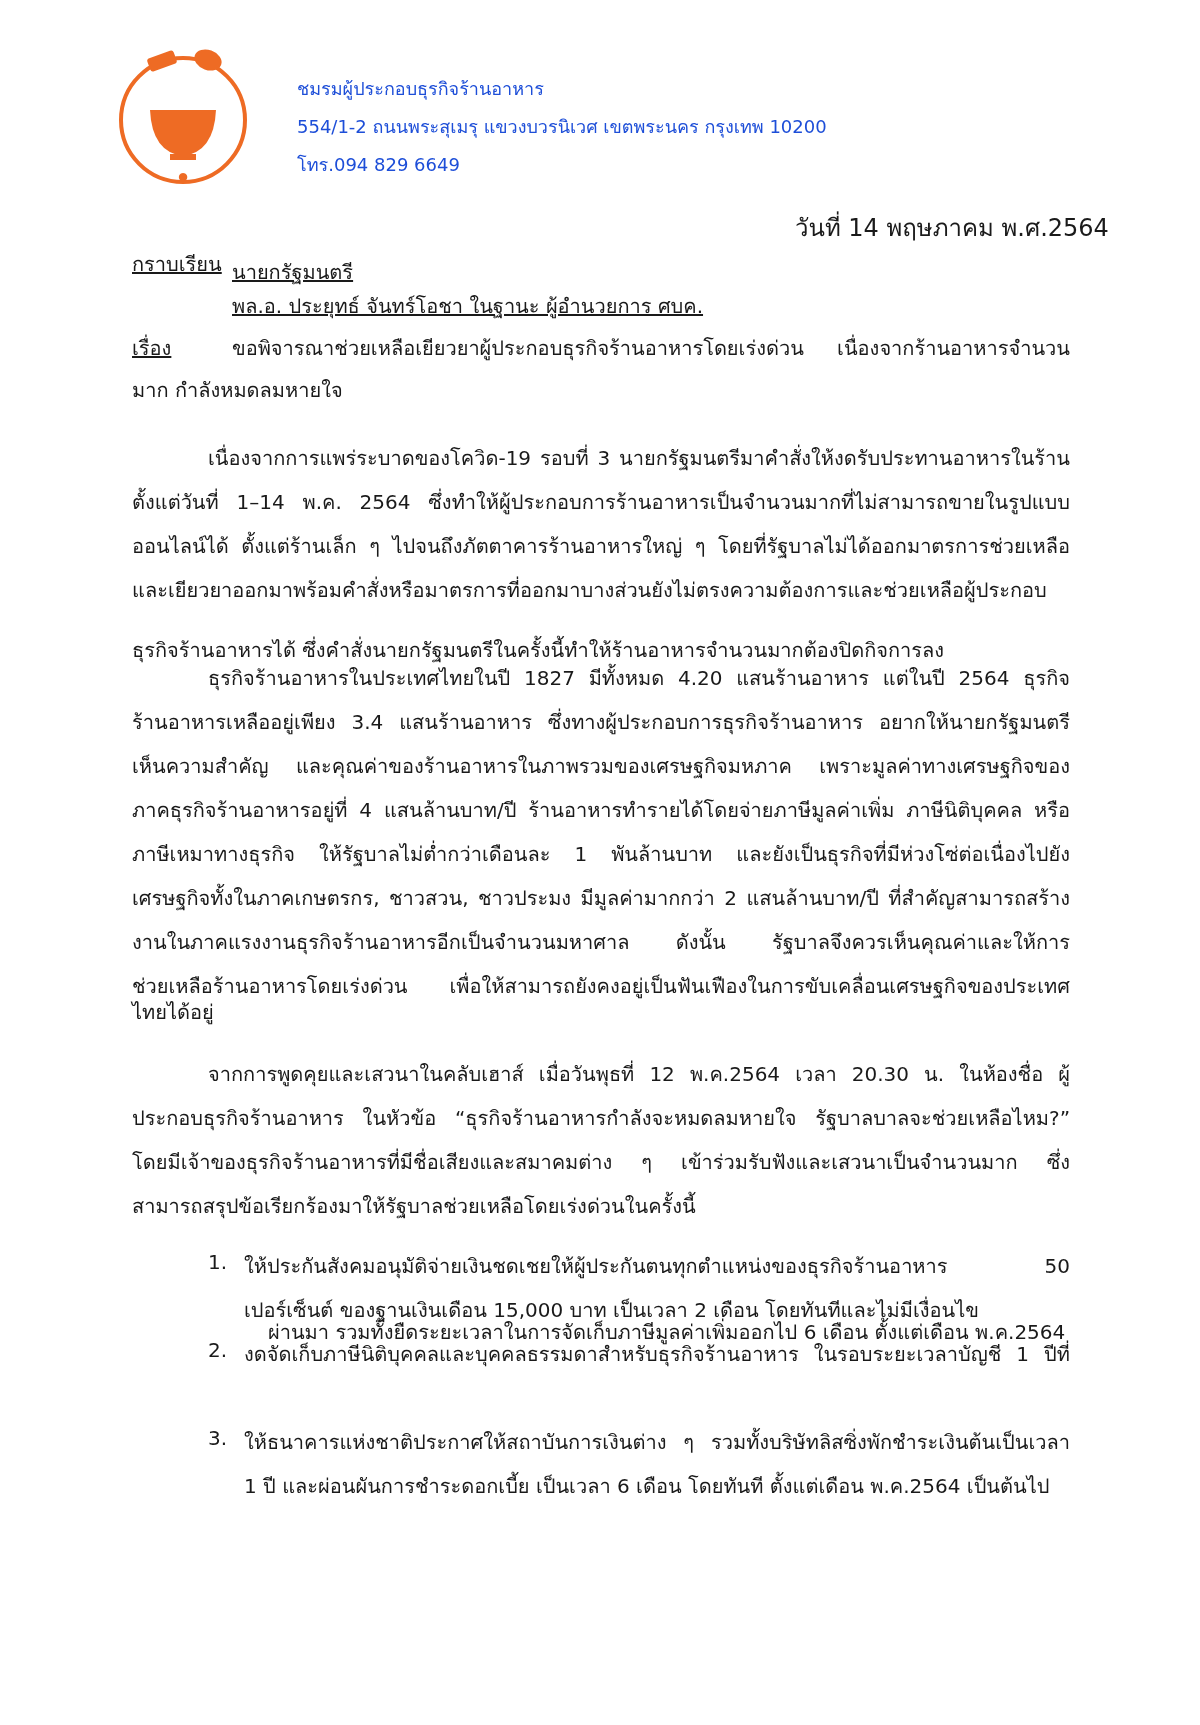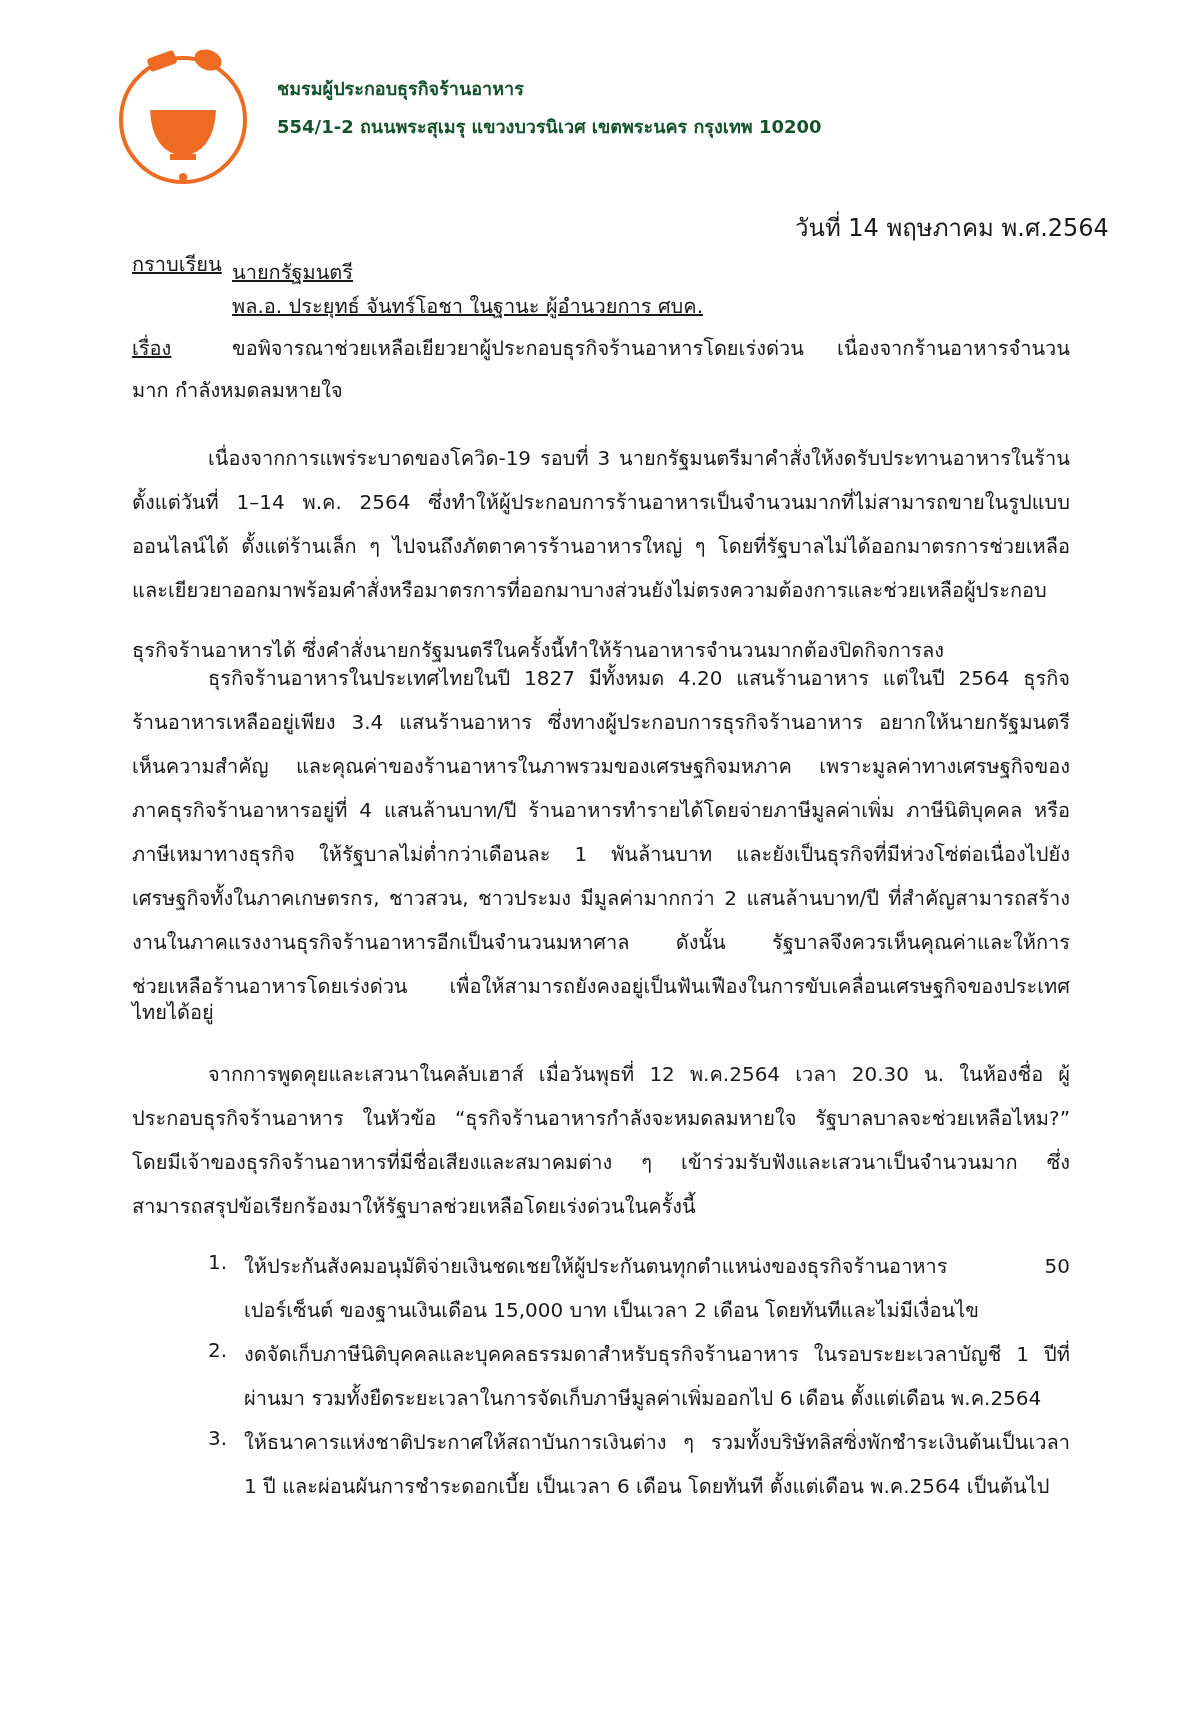--- a/index.html
+++ b/index.html
@@ -3,21 +3,21 @@
   <meta charset="utf-8">
   <style>
     html, body { margin: 0; padding: 0; background: #ffffff; }
     body {
       width: 1200px; height: 1725px; position: relative; overflow: hidden;
       font-family: "DejaVu Sans", "Liberation Sans", sans-serif;
       color: #1a1a1a;
     }
     .page { position: absolute; left: 0; top: 0; width: 1200px; height: 1725px; }
     .logo { position: absolute; left: 108px; top: 40px; width: 150px; height: 150px; }
-    .org { position: absolute; left: 277px; top: 70px; font-weight: bold; font-size: 18px; line-height: 38px; color: #14532d; }
+    .org { position: absolute; left: 297px; top: 70px; font-weight: normal; font-size: 18px; line-height: 38px; color: #1d4ed8; }
     .org div { white-space: nowrap; }
     .date { position: absolute; left: 795px; top: 208px; font-size: 24px; white-space: nowrap; }
     .abs { position: absolute; font-size: 20px; white-space: nowrap; text-decoration: underline; }
     .line { position: absolute; left: 132px; width: 938px; font-size: 20px; white-space: nowrap; text-align: justify; text-align-last: justify; }
     .line.last { text-align-last: left; }
     .indent { left: 208px; width: 862px; }
     .num { position: absolute; left: 208px; font-size: 20px; }
     .li { position: absolute; left: 244px; width: 826px; font-size: 20px; white-space: nowrap; text-align: justify; text-align-last: justify; }
     .li.last { text-align-last: left; }
   </style>
@@ -33,20 +33,21 @@
       <ellipse cx="100" cy="20" rx="14" ry="10" fill="#ee6b24" transform="rotate(20 100 20)"></ellipse>
       <path d="M42 70 H108 Q106 112 75 116 Q44 112 42 70 Z" fill="#ee6b24"></path>
       <rect x="62" y="114" width="26" height="6" fill="#ee6b24"></rect>
       <text x="75" y="140" font-size="11" fill="#ee6b24" text-anchor="middle" font-family="DejaVu Sans, sans-serif">●</text>
     </svg>
   </div>
 
   <div class="org">
     <div>ชมรมผู้ประกอบธุรกิจร้านอาหาร</div>
     <div>554/1-2 ถนนพระสุเมรุ แขวงบวรนิเวศ เขตพระนคร กรุงเทพ 10200</div>
+    <div>โทร.094 829 6649</div>
   </div>
 
   <div class="date">วันที่ 14 พฤษภาคม พ.ศ.2564</div>
 
   <div class="abs" style="left:132px; top:248px;">กราบเรียน</div>
   <div class="abs" style="left:232px; top:256px;text-align:center;">นายกรัฐมนตรี</div>
   <div class="abs" style="left:232px; top:290px;">พล.อ. ประยุทธ์ จันทร์โอชา ในฐานะ ผู้อำนวยการ ศบค.</div>
 
   <div class="abs" style="left:132px; top:332px;">เรื่อง</div>
   <div class="line" style="left:232px; width:838px; top:332px;">ขอพิจารณาช่วยเหลือเยียวยาผู้ประกอบธุรกิจร้านอาหารโดยเร่งด่วน เนื่องจากร้านอาหารจำนวน</div>
@@ -72,19 +73,19 @@
   <div class="line" style="top:1102px;">ประกอบธุรกิจร้านอาหาร ในหัวข้อ “ธุรกิจร้านอาหารกำลังจะหมดลมหายใจ รัฐบาลบาลจะช่วยเหลือไหม?”</div>
   <div class="line" style="top:1146px;">โดยมีเจ้าของธุรกิจร้านอาหารที่มีชื่อเสียงและสมาคมต่าง ๆ เข้าร่วมรับฟังและเสวนาเป็นจำนวนมาก ซึ่ง</div>
   <div class="line last" style="top:1190px;">สามารถสรุปข้อเรียกร้องมาให้รัฐบาลช่วยเหลือโดยเร่งด่วนในครั้งนี้</div>
 
   <div class="num" style="top:1250px;">1.</div>
   <div class="li" style="top:1250px;">ให้ประกันสังคมอนุมัติจ่ายเงินชดเชยให้ผู้ประกันตนทุกตำแหน่งของธุรกิจร้านอาหาร  50</div>
   <div class="li last" style="top:1294px;">เปอร์เซ็นต์ ของฐานเงินเดือน 15,000 บาท เป็นเวลา 2 เดือน โดยทันทีและไม่มีเงื่อนไข</div>
 
   <div class="num" style="top:1338px;">2.</div>
   <div class="li" style="top:1338px;">งดจัดเก็บภาษีนิติบุคคลและบุคคลธรรมดาสำหรับธุรกิจร้านอาหาร ในรอบระยะเวลาบัญชี 1 ปีที่</div>
-  <div class="li last" style="top:1382px;">ผ่านมา รวมทั้งยืดระยะเวลาในการจัดเก็บภาษีมูลค่าเพิ่มออกไป 6 เดือน ตั้งแต่เดือน พ.ค.2564</div>
+  <div class="li last" style="top:1316px;margin-left:24px;">ผ่านมา รวมทั้งยืดระยะเวลาในการจัดเก็บภาษีมูลค่าเพิ่มออกไป 6 เดือน ตั้งแต่เดือน พ.ค.2564</div>
 
   <div class="num" style="top:1426px;">3.</div>
   <div class="li" style="top:1426px;">ให้ธนาคารแห่งชาติประกาศให้สถาบันการเงินต่าง ๆ รวมทั้งบริษัทลิสซิ่งพักชำระเงินต้นเป็นเวลา</div>
   <div class="li last" style="top:1470px;">1 ปี และผ่อนผันการชำระดอกเบี้ย เป็นเวลา 6 เดือน โดยทันที ตั้งแต่เดือน พ.ค.2564 เป็นต้นไป</div>
 
 </div>
 
 </body></html>

